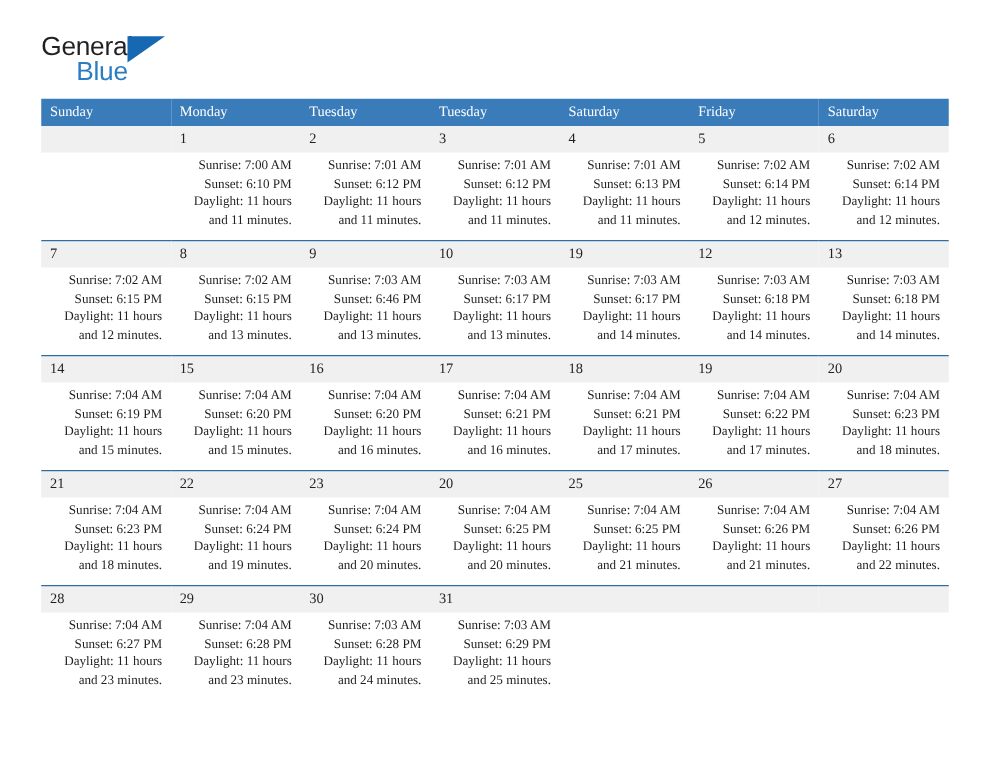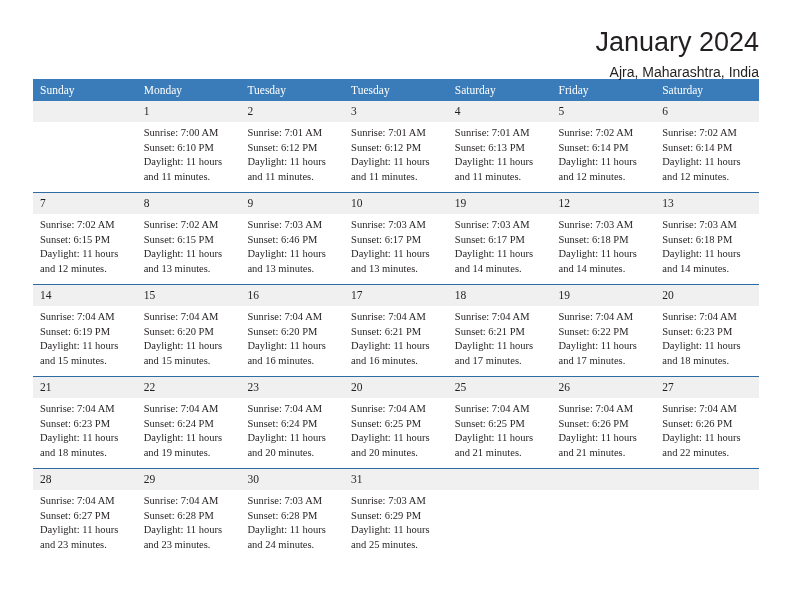--- a/index.html
+++ b/index.html
@@ -124,37 +124,39 @@
   .daynum.empty {
     color: transparent;
   }
   .cellbody {
     padding: 4px 7px 8px 7px;
     font-size: 10.5px;
     line-height: 14.5px;
     color: #231f20;
     min-height: 62px;
     box-sizing: border-box;
+    text-align: right;
   }
   .cellbody div {
     white-space: nowrap;
   }
 </style>
 </head>
 <body>
 
 <div class="page">
 
   <div class="masthead">
 
-
-    <div class="titles">
-      <h1 class="cal-title">January 2024</h1>
-      <div class="cal-subtitle">Ajra, Maharashtra, India</div>
+    <div class="logo">
+      <span class="logo-general">General</span>
+      <span class="logo-triangle"></span>
+      <span class="logo-blue">Blue</span>
     </div>
+
 
   </div>
 
   <table class="calendar">
     <thead>
       <tr id="weekday-row">
           <th>Sunday</th>
           <th>Monday</th>
           <th>Tuesday</th>
           <th>Tuesday</th>

